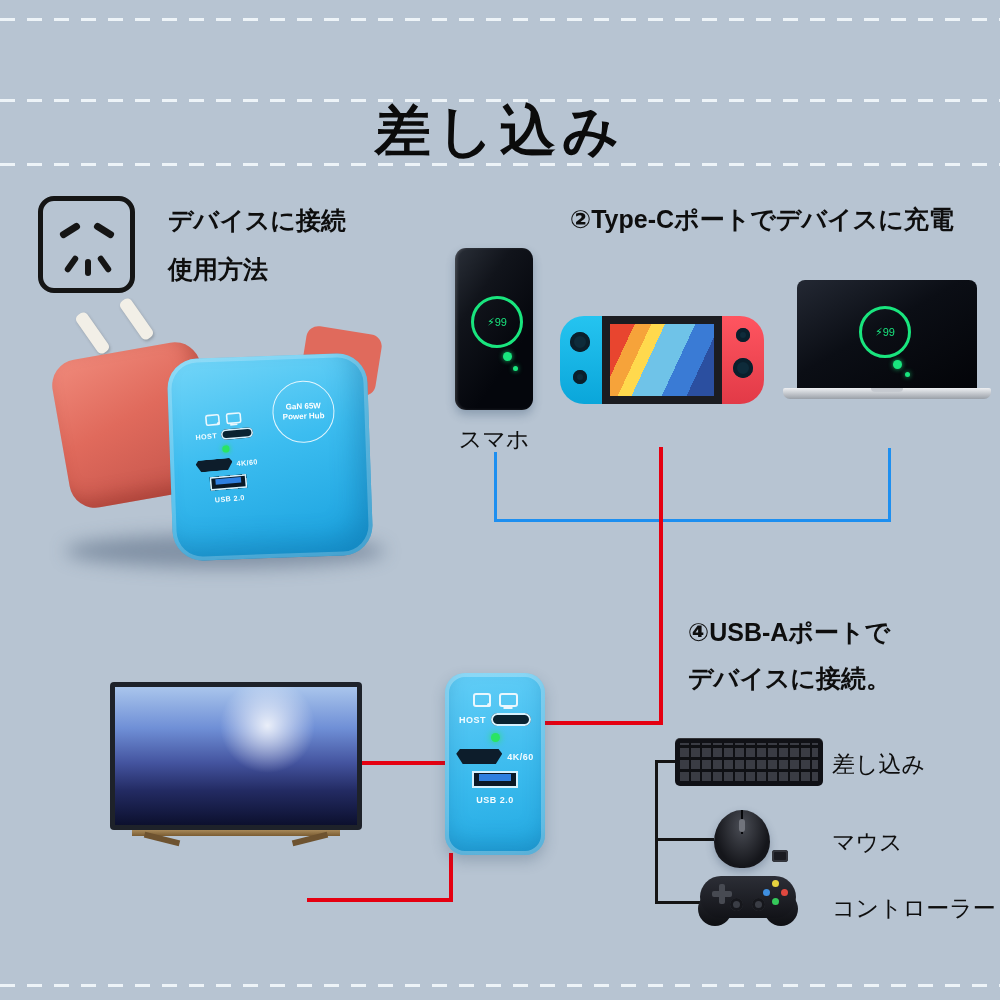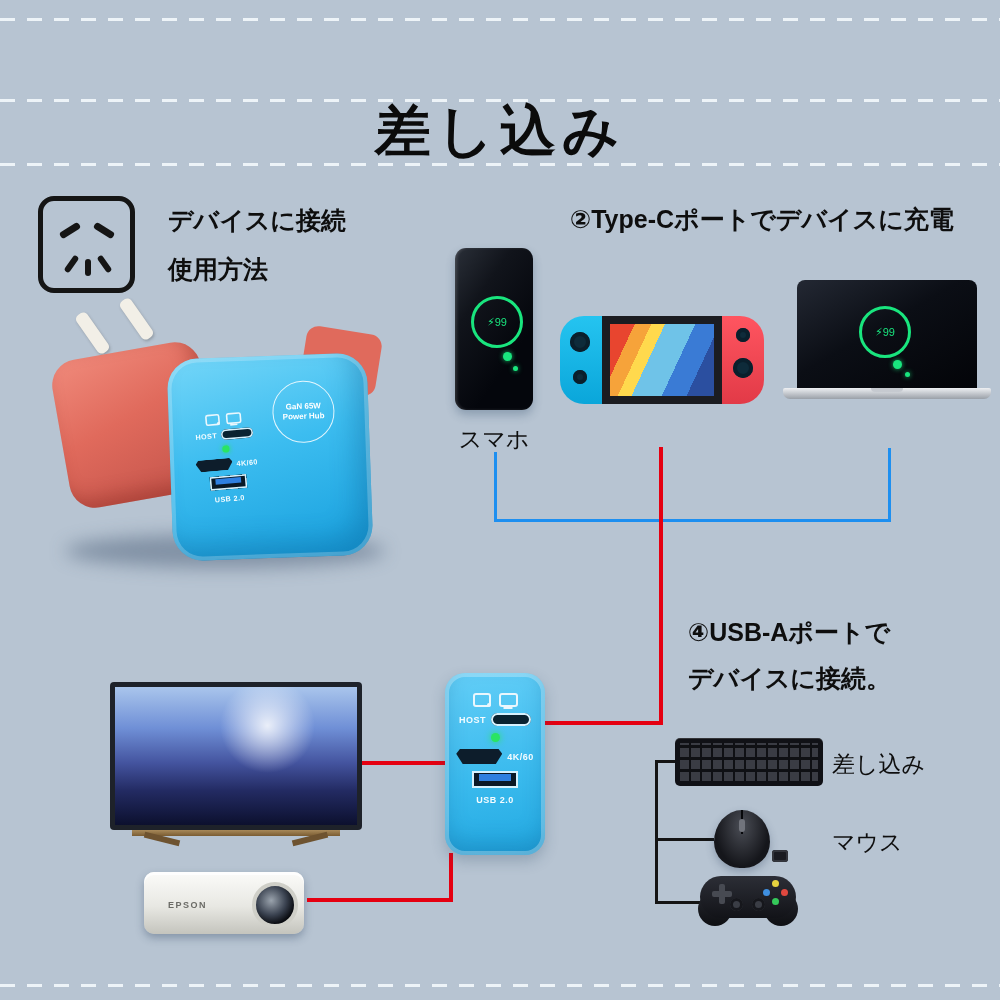--- a/index.html
+++ b/index.html
@@ -233,25 +233,20 @@
 
   <div class="tv">
     <div class="tv-frame">
       <div class="tv-screen"></div>
     </div>
     <div class="tv-bar"></div>
     <div class="tv-leg" style="left:34px;top:154px;transform:rotate(14deg)"></div>
     <div class="tv-leg" style="left:182px;top:154px;transform:rotate(-14deg)"></div>
   </div>
 
-  <div class="proj">
-    <div class="proj-body"></div>
-    <div class="proj-lens"></div>
-    <div class="proj-brand">EPSON</div>
-  </div>
 
   <div class="cable" style="left:362px;top:761px;width:84px;height:4px;background:#e50011"></div>
   <div class="cable" style="left:307px;top:898px;width:146px;height:4px;background:#e50011"></div>
   <div class="cable" style="left:449px;top:853px;width:4px;height:49px;background:#e50011"></div>
 
   <div class="charger-center">
     <div class="port-stack" style="left:0;top:20px;width:100px">
       <div class="mini-icons">
         <span class="ic cast"></span>
         <span class="ic monitor"></span>
@@ -295,14 +290,15 @@
     <div class="pad-body"></div>
     <div class="dpad-h"></div>
     <div class="dpad-v"></div>
     <div class="btn" style="left:72px;top:10px;background:#e6d23f"></div>
     <div class="btn" style="left:81px;top:19px;background:#e0483f"></div>
     <div class="btn" style="left:72px;top:28px;background:#35c95a"></div>
     <div class="btn" style="left:63px;top:19px;background:#3f8fe0"></div>
     <div class="stick-s" style="left:30px;top:28px"></div>
     <div class="stick-s" style="left:52px;top:28px"></div>
   </div>
+  <div class="dev-label" style="left:832px;top:893px;text-align:left">コントローラー</div>
 
 </div>
 
 </body></html>

